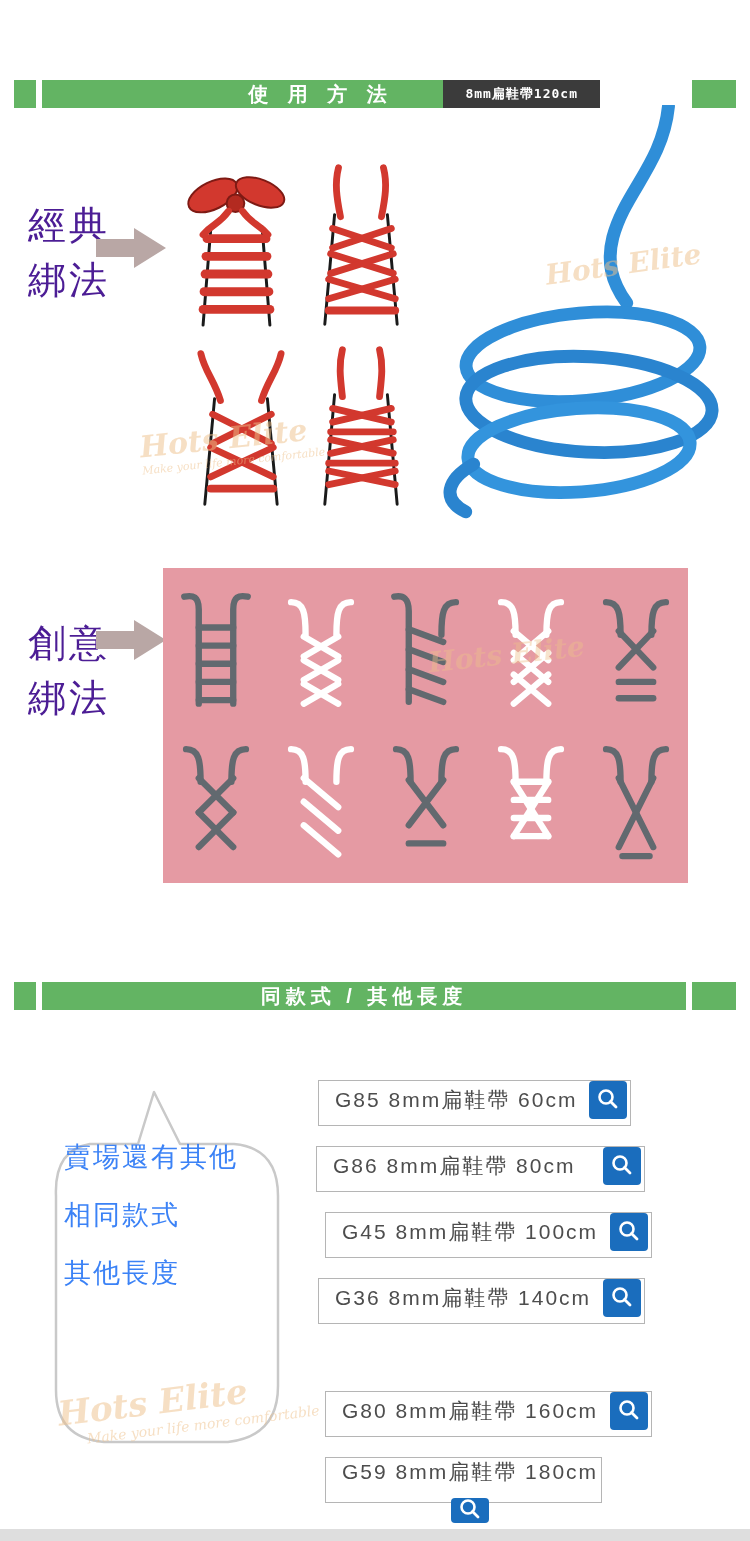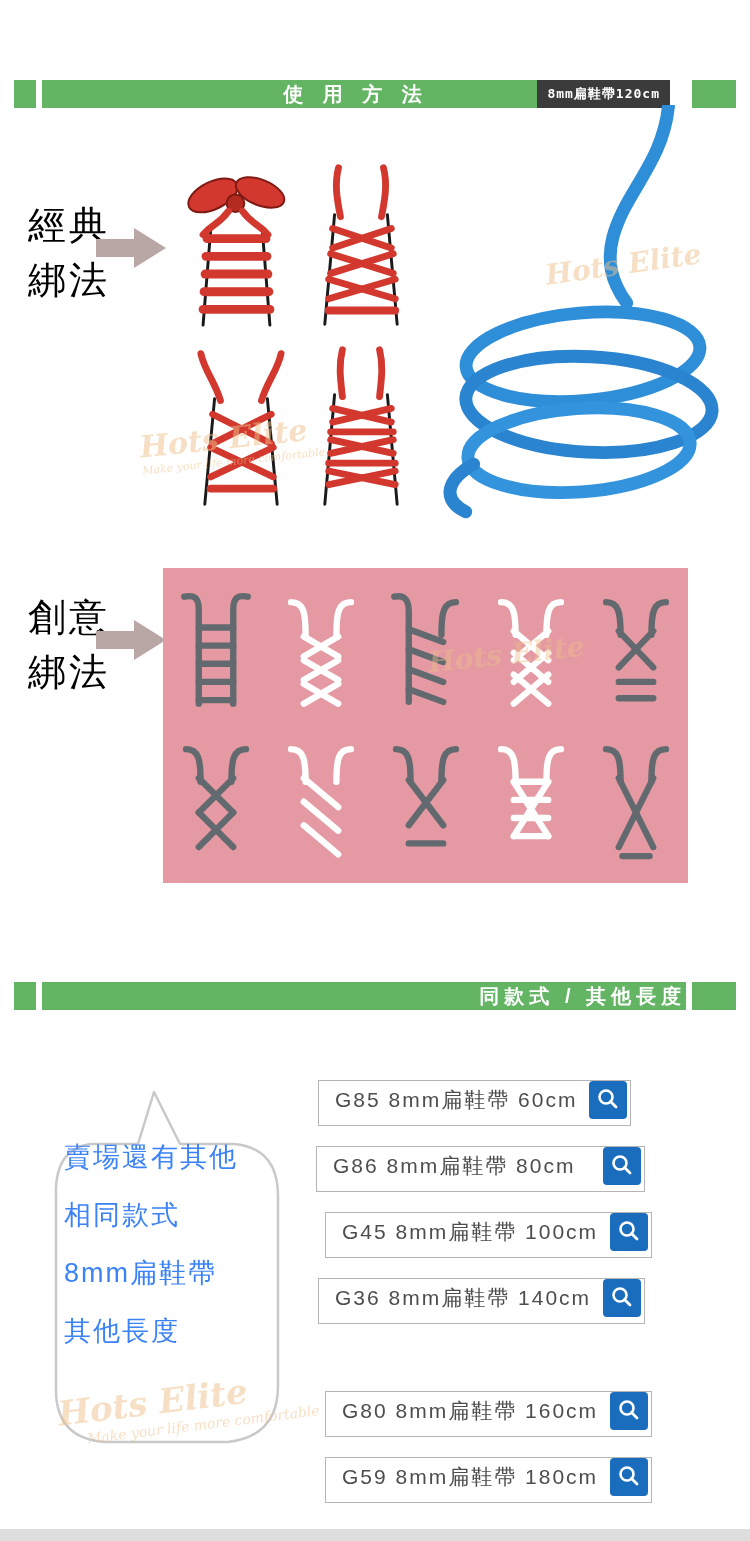--- a/index.html
+++ b/index.html
@@ -5,25 +5,25 @@
   html,body{margin:0;padding:0;background:#fff;}
   #page{position:relative;width:750px;height:1541px;background:#fff;overflow:hidden;
         font-family:"Liberation Sans","DejaVu Sans",sans-serif;}
   .abs{position:absolute;}
 
   
   .banner-bar{position:absolute;height:28px;background:#63b463;}
   .banner-title{position:absolute;height:28px;line-height:28px;color:#fff;font-size:20px;
                 letter-spacing:7px;font-weight:bold;text-align:center;width:100%;}
   .banner-tag{position:absolute;right:0;top:0;height:28px;line-height:28px;background:#3b3b3b;
-              color:#fff;font-size:13px;padding:0 10px;font-family:"DejaVu Sans Mono",monospace;
+              color:#fff;font-size:13px;padding:0 22px;font-family:"DejaVu Sans Mono",monospace;
               letter-spacing:1px;font-weight:bold;}
 
   
-  .section-label{position:absolute;color:#000000;font-size:38px;letter-spacing:3px;line-height:1.45;}
+  .section-label{position:absolute;color:#4c1d95;font-size:38px;letter-spacing:3px;line-height:1.45;}
 
   
   .pink-panel{position:absolute;left:163px;top:568px;width:525px;height:315px;background:#e59aa3;
               display:flex;flex-direction:column;justify-content:space-around;align-items:center;
               padding:10px 0;box-sizing:border-box;}
   .pattern-row{display:flex;justify-content:space-around;width:100%;}
   .pattern{width:82px;height:136px;}
   .pattern svg{width:100%;height:100%;}
 
   
@@ -45,21 +45,21 @@
 
   .footer-strip{position:absolute;left:0;bottom:0;width:750px;height:12px;background:#dedede;}
 </style>
 </head>
 <body>
 
 <div id="page">
 
   <div>
     <div class="banner-bar" style="left:14px;top:80px;width:22px;"></div>
-    <div class="banner-bar" style="left:42px;top:80px;width:628px;">
+    <div class="banner-bar" style="left:42px;top:80px;width:558px;">
       <div class="banner-title">使 用 方 法</div>
       <div class="banner-tag">8mm扁鞋帶120cm</div>
     </div>
     <div class="banner-bar" style="left:692px;top:80px;width:44px;"></div>
   </div>
 
   <div class="section-label" style="left:28px;top:198px;">
     <div>經典</div>
     <div>綁法</div>
   </div>
@@ -136,21 +136,21 @@
   <div class="abs" style="left:412px;top:105px;width:338px;height:420px;">
     <svg viewBox="0 0 340 420" width="338" height="420" fill="none" stroke-linecap="round">
       <path d="M258,0 C252,58 214,86 202,132 C196,156 200,176 216,198" stroke="#2f8ed8" stroke-width="13"></path>
       <ellipse cx="172" cy="252" rx="118" ry="44" stroke="#2f8ed8" stroke-width="13" transform="rotate(-5 172 252)"></ellipse>
       <ellipse cx="178" cy="300" rx="124" ry="48" stroke="#2a84cf" stroke-width="13" transform="rotate(3 178 300)"></ellipse>
       <ellipse cx="168" cy="346" rx="112" ry="42" stroke="#3394dd" stroke-width="13" transform="rotate(-4 168 346)"></ellipse>
       <path d="M62,360 C34,376 30,396 54,408" stroke="#2a84cf" stroke-width="13"></path>
     </svg>
   </div>
 
-  <div class="section-label" style="left:28px;top:590px;">
+  <div class="section-label" style="left:28px;top:616px;">
     <div>創意</div>
     <div>綁法</div>
   </div>
   <div class="abs" style="left:96px;top:618px;width:70px;height:44px;">
     <svg viewBox="0 0 70 44" width="70" height="44">
         <polygon points="0,13 38,13 38,2 70,22 38,42 38,31 0,31" fill="#b9a7a5"></polygon>
       </svg>
   </div>
 
   <div class="pink-panel">
@@ -260,34 +260,33 @@
             <line x1="64" y1="52" x2="26" y2="128"></line>
           <line x1="30" y1="138" x2="60" y2="138"></line>
         </svg>
       </div>
     </div>
   </div>
 
   <div>
     <div class="banner-bar" style="left:14px;top:982px;width:22px;"></div>
     <div class="banner-bar" style="left:42px;top:982px;width:644px;">
-      <div class="banner-title" style="letter-spacing:5px;text-align:right;">同款式 / 其他長度</div>
+      <div class="banner-title" style="letter-spacing:5px;">同款式 / 其他長度</div>
     </div>
     <div class="banner-bar" style="left:692px;top:982px;width:44px;"></div>
   </div>
 
   <div class="abs" style="left:42px;top:1082px;width:248px;height:392px;">
     <svg viewBox="0 0 248 392" width="248" height="392">
       <path d="M48,62 Q12,68 14,114 L14,308 Q14,356 62,360 L186,360 Q236,354 236,304 L236,114 Q236,66 192,62 L138,62 L112,10 L96,62 Z" fill="#ffffff" stroke="#c9c9c9" stroke-width="2.5" stroke-linejoin="round"></path>
     </svg>
   </div>
   <div class="bubble-text" style="left:64px;top:1128px;">
     <div>賣場還有其他</div>
     <div>相同款式</div>
-    <div>8mm扁鞋帶</div>
     <div>其他長度</div>
   </div>
 
   <div class="product-col">
     <div class="product-row" style="margin-left:2px;">
       <span class="product-label">G85 8mm扁鞋帶 60cm</span>
       <button class="search-btn">
         <span>
           <svg width="22" height="22" viewBox="0 0 22 22" fill="none">
               <circle cx="9" cy="9" r="6.5" stroke="#fff" stroke-width="2.6"></circle>
@@ -333,21 +332,21 @@
       <span class="product-label">G80 8mm扁鞋帶 160cm</span>
       <button class="search-btn">
         <span>
           <svg width="22" height="22" viewBox="0 0 22 22" fill="none">
               <circle cx="9" cy="9" r="6.5" stroke="#fff" stroke-width="2.6"></circle>
               <line x1="13.5" y1="13.5" x2="19" y2="19" stroke="#fff" stroke-width="2.8" stroke-linecap="round"></line>
             </svg>
         </span>
       </button>
     </div>
-    <div class="product-row" style="margin-left:9px;">
+    <div class="product-row" style="margin-left:9px;flex-direction:column;">
       <span class="product-label">G59 8mm扁鞋帶 180cm</span>
       <button class="search-btn">
         <span>
           <svg width="22" height="22" viewBox="0 0 22 22" fill="none">
               <circle cx="9" cy="9" r="6.5" stroke="#fff" stroke-width="2.6"></circle>
               <line x1="13.5" y1="13.5" x2="19" y2="19" stroke="#fff" stroke-width="2.8" stroke-linecap="round"></line>
             </svg>
         </span>
       </button>
     </div>

